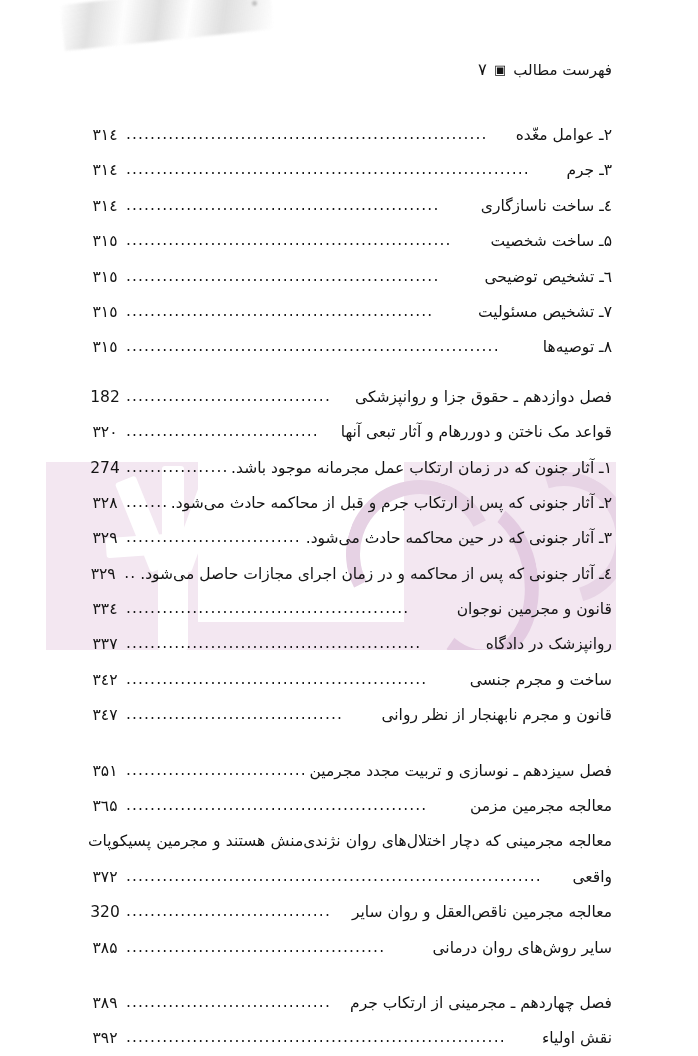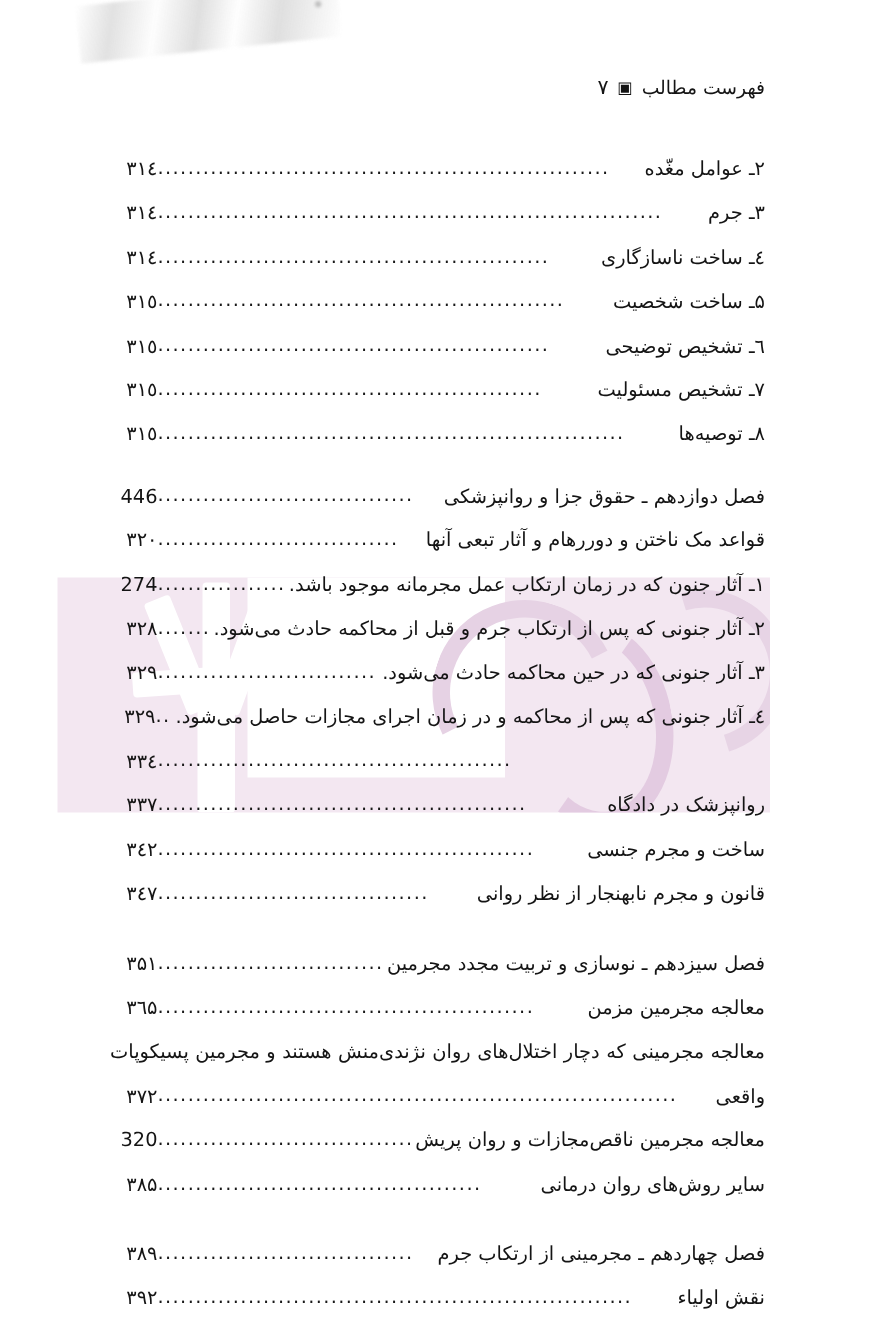--- a/index.html
+++ b/index.html
@@ -177,21 +177,21 @@
     text-align: left;
     position: relative;
     top: -1px;
   }
   .row-page {
     flex: 0 0 auto;
     direction: rtl;
     unicode-bidi: isolate;
     font-size: 15.5px;
     min-width: 42px;
-    text-align: right;
+    text-align: center;
   }
 
   .spacer-sm { height: 14px; }
   .spacer-md { height: 20px; }
 </style>
 </head>
 <body>
 
 <div class="scan-artifact"></div>
 
@@ -246,21 +246,21 @@
     </div>
     <div class="toc-row">
       <span class="row-title">۸ـ توصیه‌ها</span>
       <span class="row-leader">..............................................................</span>
       <span class="row-page">۳۱٥</span>
     </div>
     <div class="spacer-sm"></div>
     <div class="toc-row is-chapter">
       <span class="row-title">فصل دوازدهم ـ حقوق جزا و روانپزشکی</span>
       <span class="row-leader">..................................</span>
-      <span class="row-page">446</span>
+      <span class="row-page">182</span>
     </div>
     <div class="toc-row">
       <span class="row-title">قواعد مک ناختن و دوررهام و آثار تبعی آنها</span>
       <span class="row-leader">................................</span>
       <span class="row-page">۳۲۰</span>
     </div>
     <div class="toc-row">
       <span class="row-title">۱ـ آثار جنون که در زمان ارتکاب عمل مجرمانه موجود باشد.</span>
       <span class="row-leader">......................</span>
       <span class="row-page">274</span>
@@ -274,20 +274,21 @@
       <span class="row-title">۳ـ آثار جنونی که در حین محاکمه حادث می‌شود.</span>
       <span class="row-leader">..............................</span>
       <span class="row-page">۳۲۹</span>
     </div>
     <div class="toc-row">
       <span class="row-title">٤ـ آثار جنونی که پس از محاکمه و در زمان اجرای مجازات حاصل می‌شود.</span>
       <span class="row-leader">.........</span>
       <span class="row-page">۳۲۹</span>
     </div>
     <div class="toc-row">
+      <span class="row-title">قانون و مجرمین نوجوان</span>
       <span class="row-leader">...............................................</span>
       <span class="row-page">۳۳٤</span>
     </div>
     <div class="toc-row">
       <span class="row-title">روانپزشک در دادگاه</span>
       <span class="row-leader">.................................................</span>
       <span class="row-page">۳۳۷</span>
     </div>
     <div class="toc-row">
       <span class="row-title">ساخت و مجرم جنسی</span>
@@ -312,21 +313,21 @@
     </div>
     <div class="toc-row is-wrap-head">
       <span class="row-title">معالجه مجرمینی که دچار اختلال‌های روان نژندی‌منش هستند و مجرمین پسیکوپات</span>
     </div>
     <div class="toc-row">
       <span class="row-title">واقعی</span>
       <span class="row-leader">.....................................................................</span>
       <span class="row-page">۳۷۲</span>
     </div>
     <div class="toc-row">
-      <span class="row-title">معالجه مجرمین ناقص‌مجازات و روان پریش</span>
+      <span class="row-title">معالجه مجرمین ناقص‌العقل و روان سایر</span>
       <span class="row-leader">..................................</span>
       <span class="row-page">320</span>
     </div>
     <div class="toc-row">
       <span class="row-title">سایر روش‌های روان درمانی</span>
       <span class="row-leader">...........................................</span>
       <span class="row-page">۳۸۵</span>
     </div>
     <div class="spacer-md"></div>
     <div class="toc-row is-chapter">

